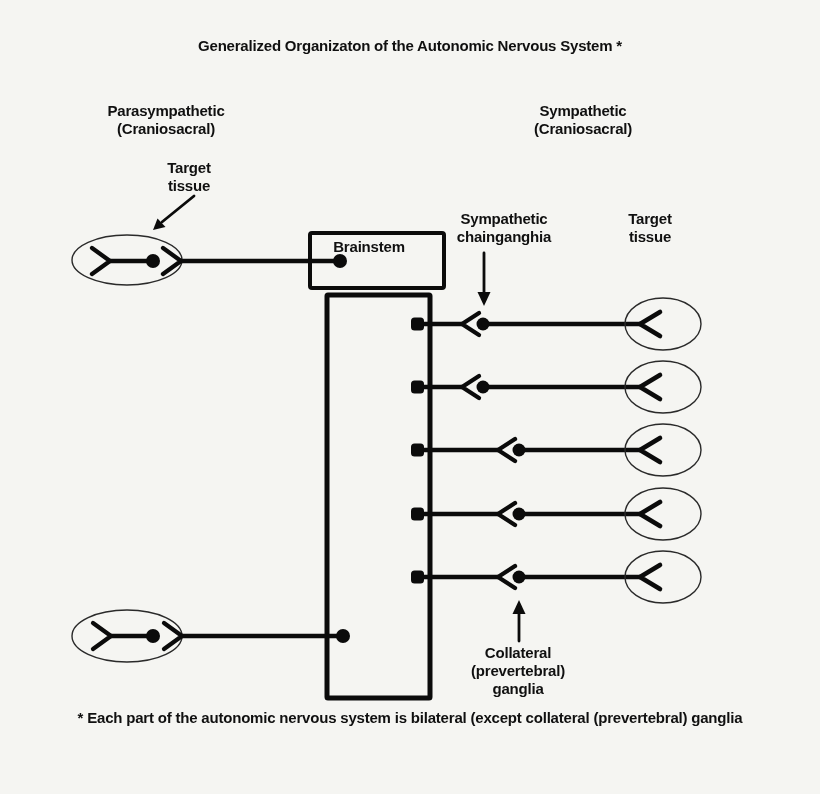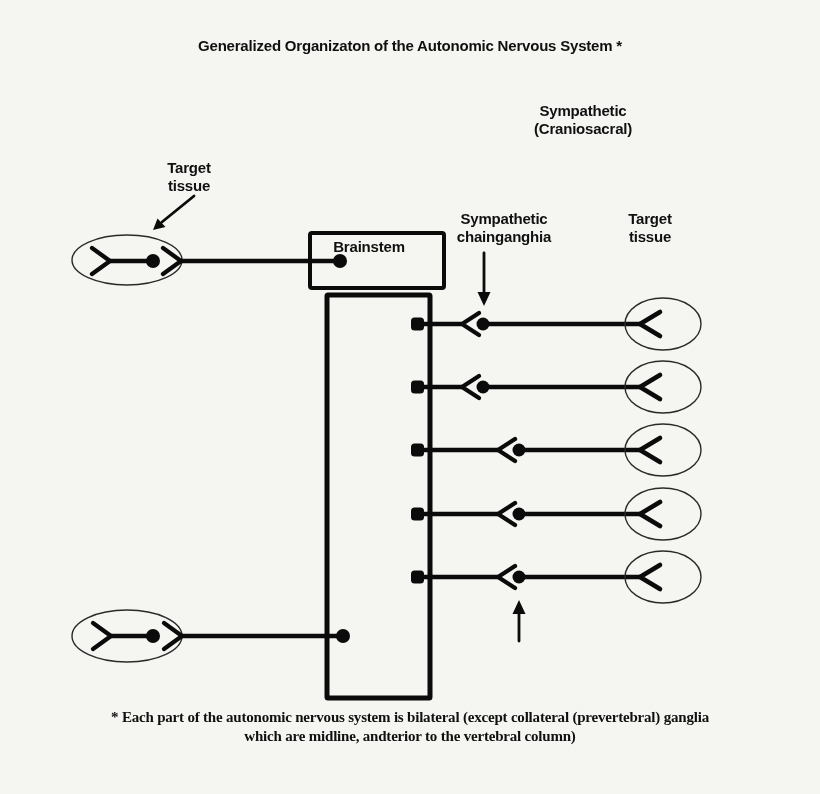--- a/index.html
+++ b/index.html
@@ -8,21 +8,21 @@
     font-family:"Liberation Sans","DejaVu Sans",sans-serif;overflow:hidden;
   }
   .stage svg{position:absolute;left:0;top:0;}
   .lbl{
     position:absolute;transform:translateX(-50%);
     font:700 15px/18px "Liberation Sans","DejaVu Sans",sans-serif;
     color:#101010;text-align:center;white-space:nowrap;letter-spacing:-0.2px;
   }
   .lbl span{display:block;}
   .title{transform:none;left:0;width:820px;}
-  .footnote{transform:none;left:0;width:820px;line-height:19px;font-family:Liberation Serif, serif;}
+  .footnote{transform:none;left:0;width:820px;line-height:19px;}
   
   .s4{stroke:#0b0b0b;stroke-width:4.3;fill:none;stroke-linecap:round;stroke-linejoin:round;}
   .s45{stroke:#0b0b0b;stroke-width:4.6;fill:none;stroke-linecap:round;stroke-linejoin:round;}
   .s3{stroke:#0b0b0b;stroke-width:2.8;fill:none;stroke-linecap:round;}
   .box4{stroke:#0b0b0b;stroke-width:4;fill:none;}
   .box5{stroke:#0b0b0b;stroke-width:5;fill:none;}
   .thin{stroke:#2a2a2a;stroke-width:1.4;fill:none;}
   .f{fill:#0b0b0b;stroke:none;}
 </style>
 </head>
@@ -119,20 +119,24 @@
       <polygon points="484,306 477.5,292 490.5,292" class="f"></polygon>
     </g>
     <g>
       <line x1="519" y1="641" x2="519" y2="612" class="s3"></line>
       <polygon points="519,600 512.5,614 525.5,614" class="f"></polygon>
     </g>
   </svg>
 
   <div class="lbl title" style="top:37px">Generalized Organizaton of the Autonomic Nervous System *</div>
 
+  <div class="lbl" style="left:166px;top:102px">
+    <span>Parasympathetic</span>
+    <span>(Craniosacral)</span>
+  </div>
 
   <div class="lbl" style="left:583px;top:102px">
     <span>Sympathetic</span>
     <span>(Craniosacral)</span>
   </div>
 
   <div class="lbl" style="left:189px;top:159px">
     <span>Target</span>
     <span>tissue</span>
   </div>
@@ -142,19 +146,23 @@
   <div class="lbl" style="left:504px;top:210px">
     <span>Sympathetic</span>
     <span>chainganghia</span>
   </div>
 
   <div class="lbl" style="left:650px;top:210px">
     <span>Target</span>
     <span>tissue</span>
   </div>
 
+  <div class="lbl" style="left:518px;top:644px">
+    <span>Collateral</span>
+    <span>(prevertebral)</span>
+    <span>ganglia</span>
+  </div>
 
   <div class="lbl footnote" style="top:708px">
     <span>* Each part of the autonomic nervous system is bilateral (except collateral (prevertebral) ganglia</span>
-    <span>which are midline, andterior to the vertebral column)</span>
   </div>
 
 </div>
 
 </body></html>

